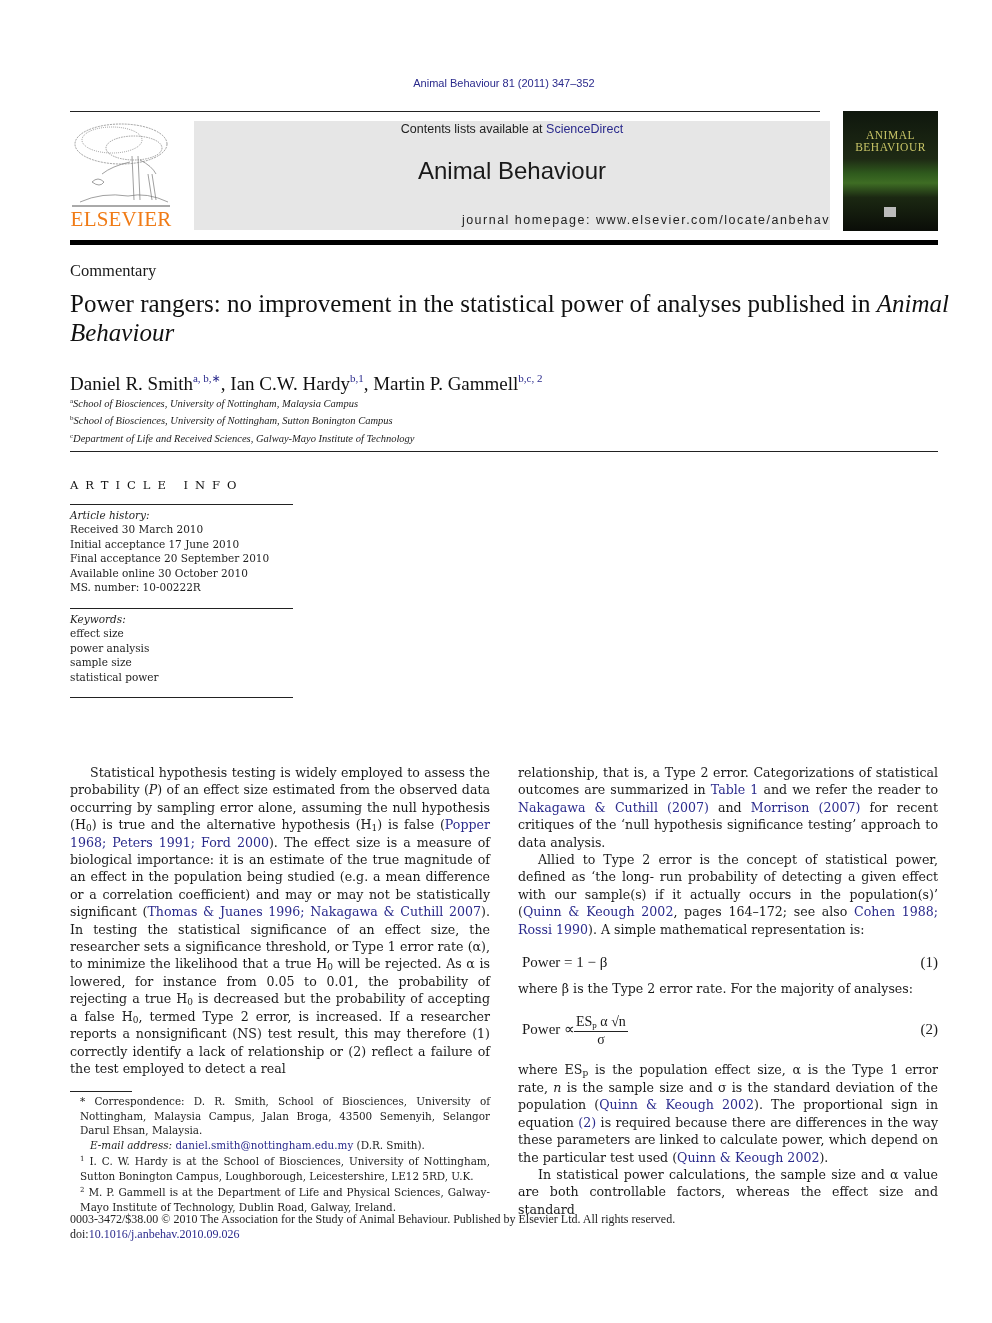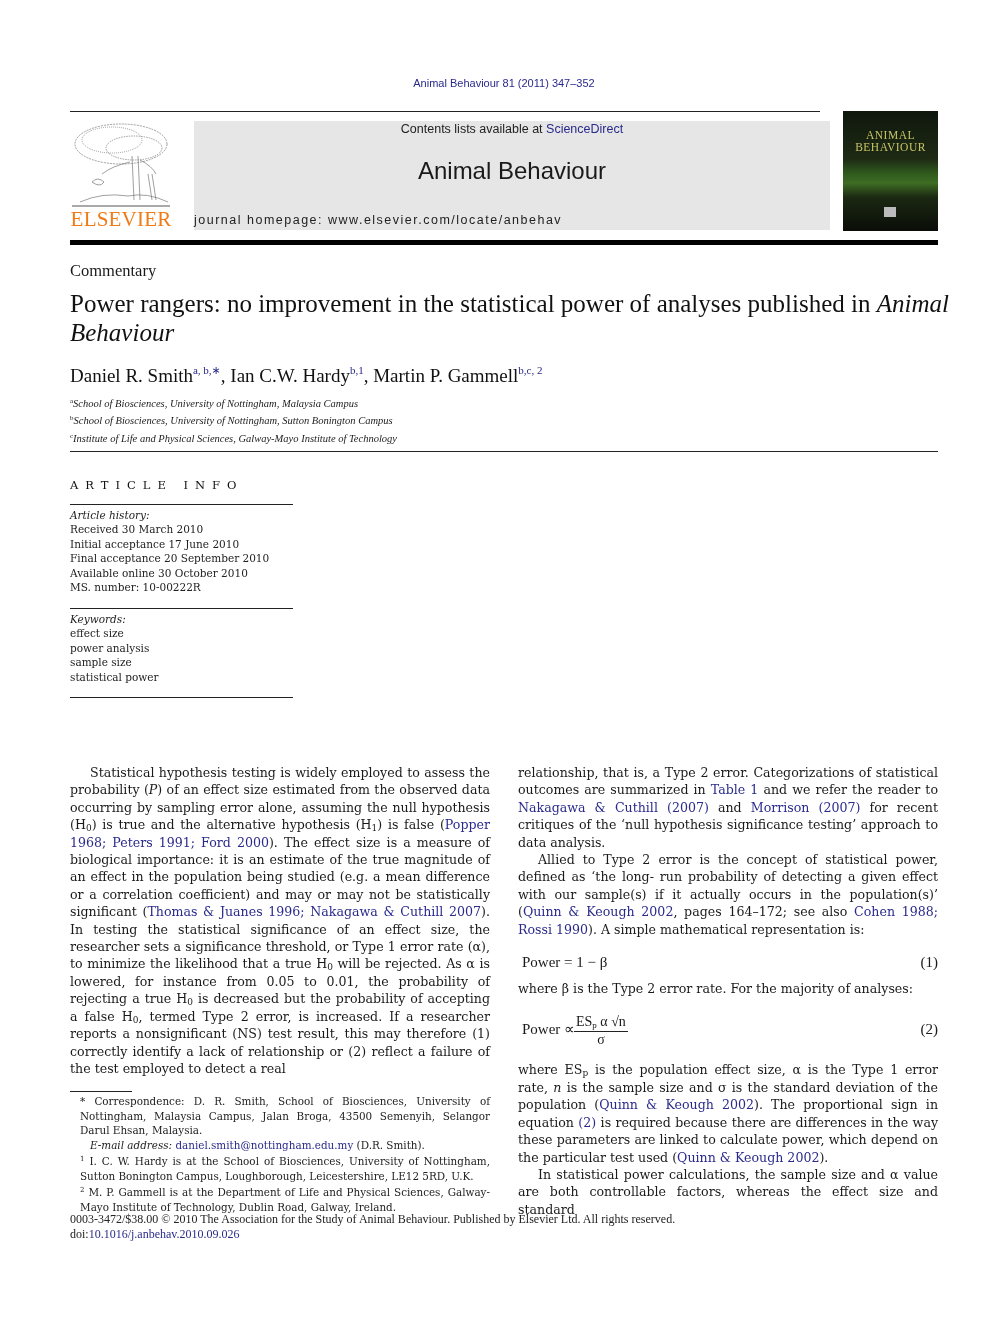--- a/index.html
+++ b/index.html
@@ -11,31 +11,31 @@
   .citation { left: 0; width: 1008px; top: 77px; text-align: center; font-family: "Liberation Sans", sans-serif; font-size: 11px; color: #2a2a8c; }
   .topline { left: 70px; width: 750px; top: 111px; height: 1px; background: #222; }
 
   .elsevier-logo { left: 70px; top: 120px; width: 102px; height: 112px; }
   .elsevier-word { position: absolute; left: 0; bottom: 0; width: 102px; text-align: center; font-family: "Liberation Serif", serif; font-size: 21px; color: #f07b16; letter-spacing: 0.2px; }
   .tree { position: absolute; left: 2px; top: 2px; width: 98px; height: 86px; }
 
   .banner { left: 194px; top: 121px; width: 636px; height: 109px; background: #e6e6e6; }
   .contents { position: absolute; left: 0; width: 100%; top: 1px; text-align: center; font-family: "Liberation Sans", sans-serif; font-size: 12.5px; color: #222; }
   .journal { position: absolute; left: 0; width: 100%; top: 36px; text-align: center; font-family: "Liberation Sans", sans-serif; font-size: 24px; color: #1a1a1a; }
-  .homepage { position: absolute; left: 0; width: 100%; top: 92px; text-align: left; font-family: "Liberation Sans", sans-serif; font-size: 12.5px; letter-spacing: 1.5px; color: #222; }
+  .homepage { position: absolute; left: 0; width: 100%; top: 92px; text-align: right; font-family: "Liberation Sans", sans-serif; font-size: 12.5px; letter-spacing: 1.5px; color: #222; }
 
   .cover { left: 843px; top: 111px; width: 95px; height: 120px; background: linear-gradient(180deg, #0f170d 0%, #1e2a14 40%, #2f5a1d 52%, #3e6d24 60%, #1b2812 72%, #0a0d08 100%); }
   .cover-title { position: absolute; left: 0; width: 100%; top: 18px; text-align: center; font-family: "Liberation Serif", serif; font-size: 11.5px; line-height: 12px; color: #c9c567; letter-spacing: 0.5px; }
   .cover-mark { position: absolute; left: 41px; top: 96px; width: 12px; height: 10px; background: #bbb; }
   .thickline { left: 70px; width: 868px; top: 240px; height: 5px; background: #000; }
 
   .section-label { left: 70px; top: 261px; font-family: "Liberation Serif", serif; font-size: 16.5px; color: #1a1a1a; }
   .title { left: 70px; top: 289px; width: 880px; font-family: "Liberation Serif", serif; font-size: 25px; line-height: 29px; color: #111; }
   .title i { font-style: italic; }
-  .authors { left: 70px; top: 364px; font-family: "Liberation Serif", serif; font-size: 19px; color: #111; }
+  .authors { left: 70px; top: 372px; font-family: "Liberation Serif", serif; font-size: 19px; color: #111; }
   .authors sup { font-size: 11px; color: #2a2a8c; vertical-align: 8px; }
   .affils { left: 70px; top: 394px; font-family: "Liberation Serif", serif; font-style: italic; font-size: 10.5px; line-height: 14.3px; color: #222; }
   .affils sup { font-style: normal; font-size: 7px; vertical-align: 4px; }
   .sepline { left: 70px; width: 868px; top: 451px; height: 1px; background: #222; }
 
   .info-head { left: 70px; top: 478px; font-family: "DejaVu Serif", serif; font-size: 11.5px; letter-spacing: 7px; color: #111; }
   .info-rule { left: 70px; width: 223px; height: 1px; background: #222; }
   .info-block { left: 70px; font-family: "DejaVu Serif", serif; font-size: 10.5px; line-height: 14.4px; color: #222; }
   .info-block .it { font-style: italic; }
 
@@ -102,21 +102,21 @@
 <div class="abs section-label">Commentary</div>
 <div class="abs title"><span>Power rangers: no improvement in the statistical power of analyses published in </span><i>Animal Behaviour</i></div>
 
 <div class="abs authors">
   <span>Daniel R. Smith</span><sup>a, b,∗</sup><span>, </span><span>Ian C.W. Hardy</span><sup>b,1</sup><span>, </span><span>Martin P. Gammell</span><sup>b,c, 2</sup>
 </div>
 
 <div class="abs affils">
   <div><sup>a</sup><span>School of Biosciences, University of Nottingham, Malaysia Campus</span></div>
   <div><sup>b</sup><span>School of Biosciences, University of Nottingham, Sutton Bonington Campus</span></div>
-  <div><sup>c</sup><span>Institute of Life and Physical Sciences, Galway-Mayo Institute of Technology</span></div>
+  <div><sup>c</sup><span>Department of Life and Received Sciences, Galway-Mayo Institute of Technology</span></div>
 </div>
 <div class="abs sepline"></div>
 
 <div class="abs info-head">ARTICLE INFO</div>
 <div class="abs info-rule" style="top:504px"></div>
 <div class="abs info-block" style="top:508px">
   <div class="it">Article history:</div>
   <div>Received 30 March 2010</div>
   <div>Initial acceptance 17 June 2010</div>
   <div>Final acceptance 20 September 2010</div>

